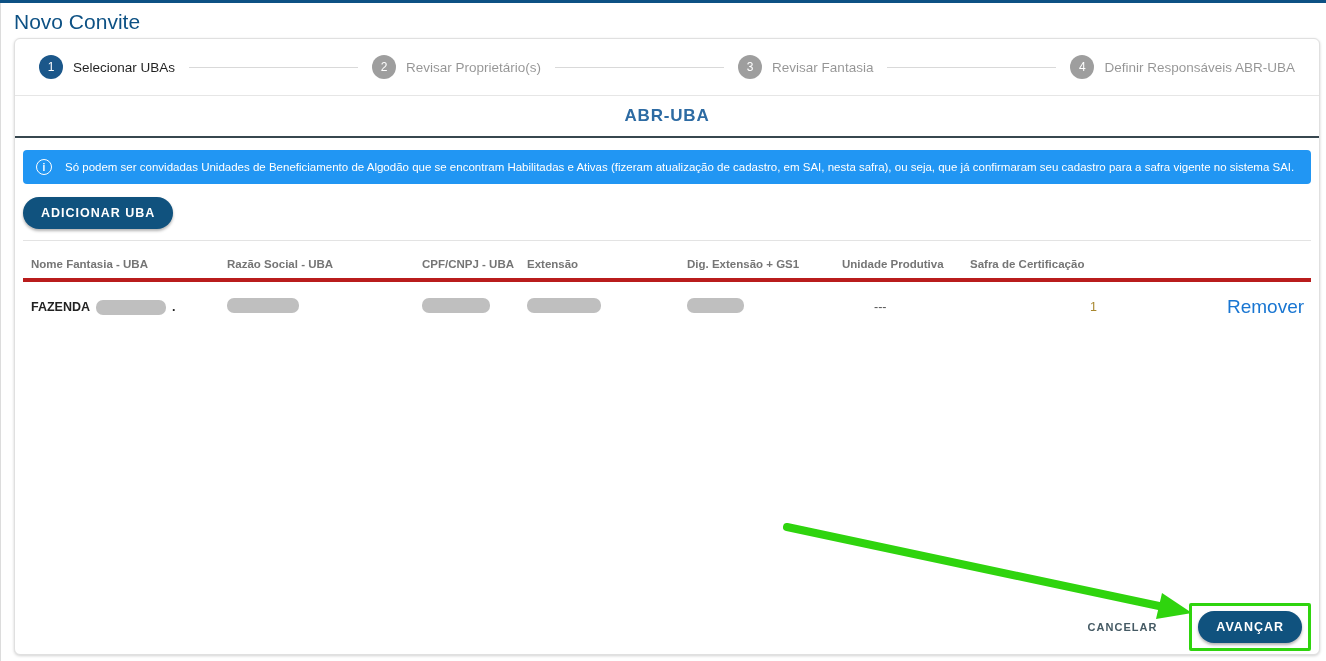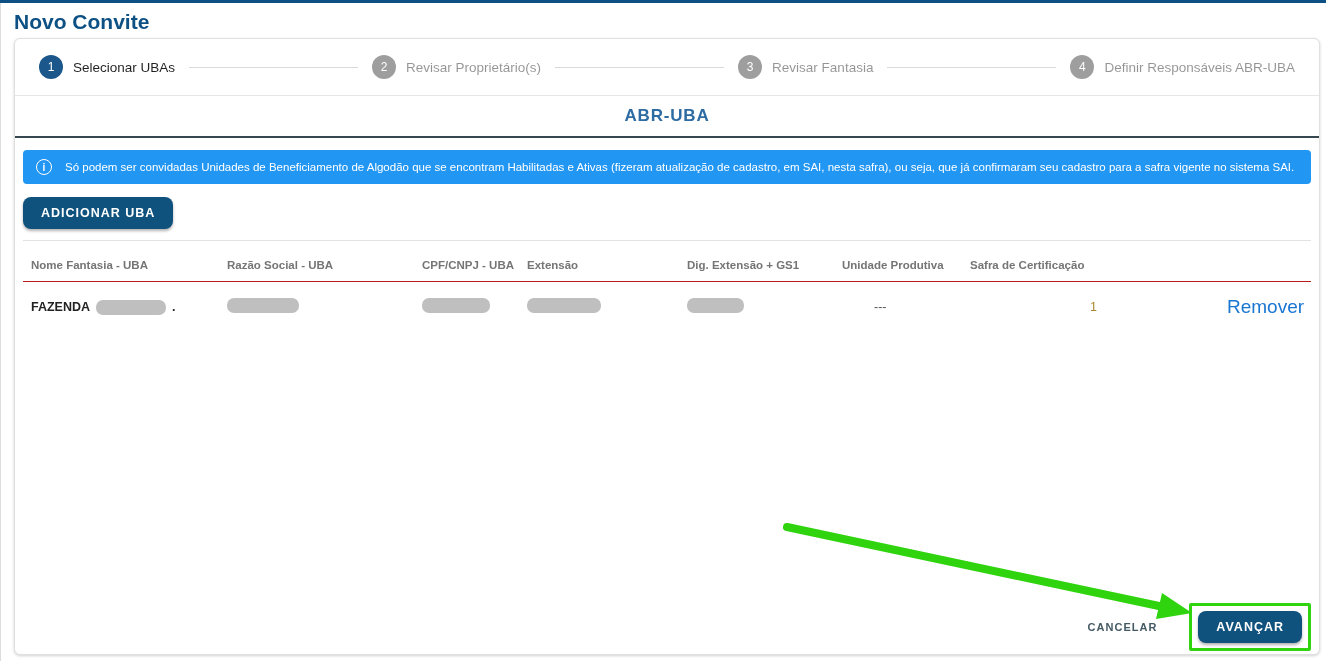--- a/index.html
+++ b/index.html
@@ -5,21 +5,21 @@
   :root{
     --primary:#10527e; --title:#0d5184; --banner:#2196f3; --tab:#2d6ba3;
     --link:#1976d2; --safra:#a8872e; --annotation:#2fd40e; --step_active:#1b578a;
     --redaction:#bfbfbf;
   }
   *{box-sizing:border-box;}
   html,body{margin:0;padding:0;width:1326px;height:661px;background:#fff;
     font-family:"Liberation Sans", sans-serif; overflow:hidden; position:relative;}
   .top-line{height:3px;width:100%;background:var(--title);}
   .left-edge{position:absolute;left:0;top:3px;bottom:0;width:1px;background:#dcdcdc;}
-  .page-title{margin:7px 0 2px 14px;font-size:21px;line-height:24px;font-weight:bold;color:var(--title);}
+  .page-title{margin:7px 0 2px 14px;font-size:21px;line-height:24px;font-weight:normal;color:var(--title);}
   .card{position:relative;margin:4px 6px 0 14px;height:617px;background:#fff;
     border:1px solid #e0e0e0;border-radius:6px;box-shadow:0 1px 3px rgba(0,0,0,.18);overflow:hidden;}
 
   
   .stepper{display:flex;align-items:center;height:57px;padding:0 24px;border-bottom:1px solid #e6e6e6;}
   .step{display:flex;align-items:center;gap:10px;flex:none;cursor:pointer;}
   .circ{width:24px;height:24px;border-radius:50%;background:rgba(0,0,0,.38);color:#fff;
     font-size:12px;display:flex;align-items:center;justify-content:center;flex:none;}
   .step.active .circ{background:var(--step_active);}
   .slabel{font-size:13.5px;color:rgba(0,0,0,.42);white-space:nowrap;}
@@ -30,29 +30,29 @@
   .tabbar{height:42px;display:flex;align-items:center;justify-content:center;border-bottom:2px solid #37474f;}
   .tab{font-size:17px;font-weight:bold;color:var(--tab);letter-spacing:.8px;cursor:pointer;}
 
   .content{padding:0 8px;}
   .banner{margin-top:12px;background:var(--banner);color:#fff;border-radius:4px;height:34px;
     display:flex;align-items:center;gap:13px;padding:0 13px;font-size:11.5px;font-weight:500;white-space:nowrap;}
   .info-ic{width:16px;height:16px;border:1.5px solid #fff;border-radius:50%;font-size:10px;font-weight:bold;
     display:flex;align-items:center;justify-content:center;flex:none;}
   .sec{margin:15px 0 0;font-size:13px;font-weight:bold;color:#3a3a3a;}
   .btn{cursor:pointer;font-family:inherit;}
-  .btn.primary{background:var(--primary);color:#fff;border:none;border-radius:8px;font-weight:bold;
+  .btn.primary{background:var(--primary);color:#fff;border:none;border-radius:16px;font-weight:bold;
     font-size:12.5px;letter-spacing:1px;padding:9px 18px;box-shadow:0 2px 3px rgba(0,0,0,.3);}
   .add-btn{margin-top:13px;}
   hr.divider{border:none;border-top:1px solid #e3e3e3;margin:11px 0 0;}
 
   
   .grid{display:grid;grid-template-columns:196px 195px 105px 160px 155px 128px 165px 1fr;
     align-items:center;padding-left:8px;}
-  .thead{margin-top:8px;height:33px;border-bottom:1px solid #b91c1c;}
+  .thead{margin-top:8px;height:33px;border-bottom:4px solid #b91c1c;}
   .thead div{font-size:11.5px;color:#757575;font-weight:bold;white-space:nowrap;}
   .trow{height:50px;font-size:12.5px;color:#333;}
   .name-cell{display:flex;align-items:center;gap:6px;font-weight:bold;color:#222;}
   .redact{height:15px;border-radius:7px;background:var(--redaction);display:inline-block;}
   .c6{padding-left:32px;color:#555;}
   .c7{padding-left:120px;color:var(--safra);}
   .c8{padding-left:92px;}
   .remove-link{color:var(--link);font-size:19px;cursor:pointer;background:none;border:none;padding:0;font-family:inherit;}
 
   

